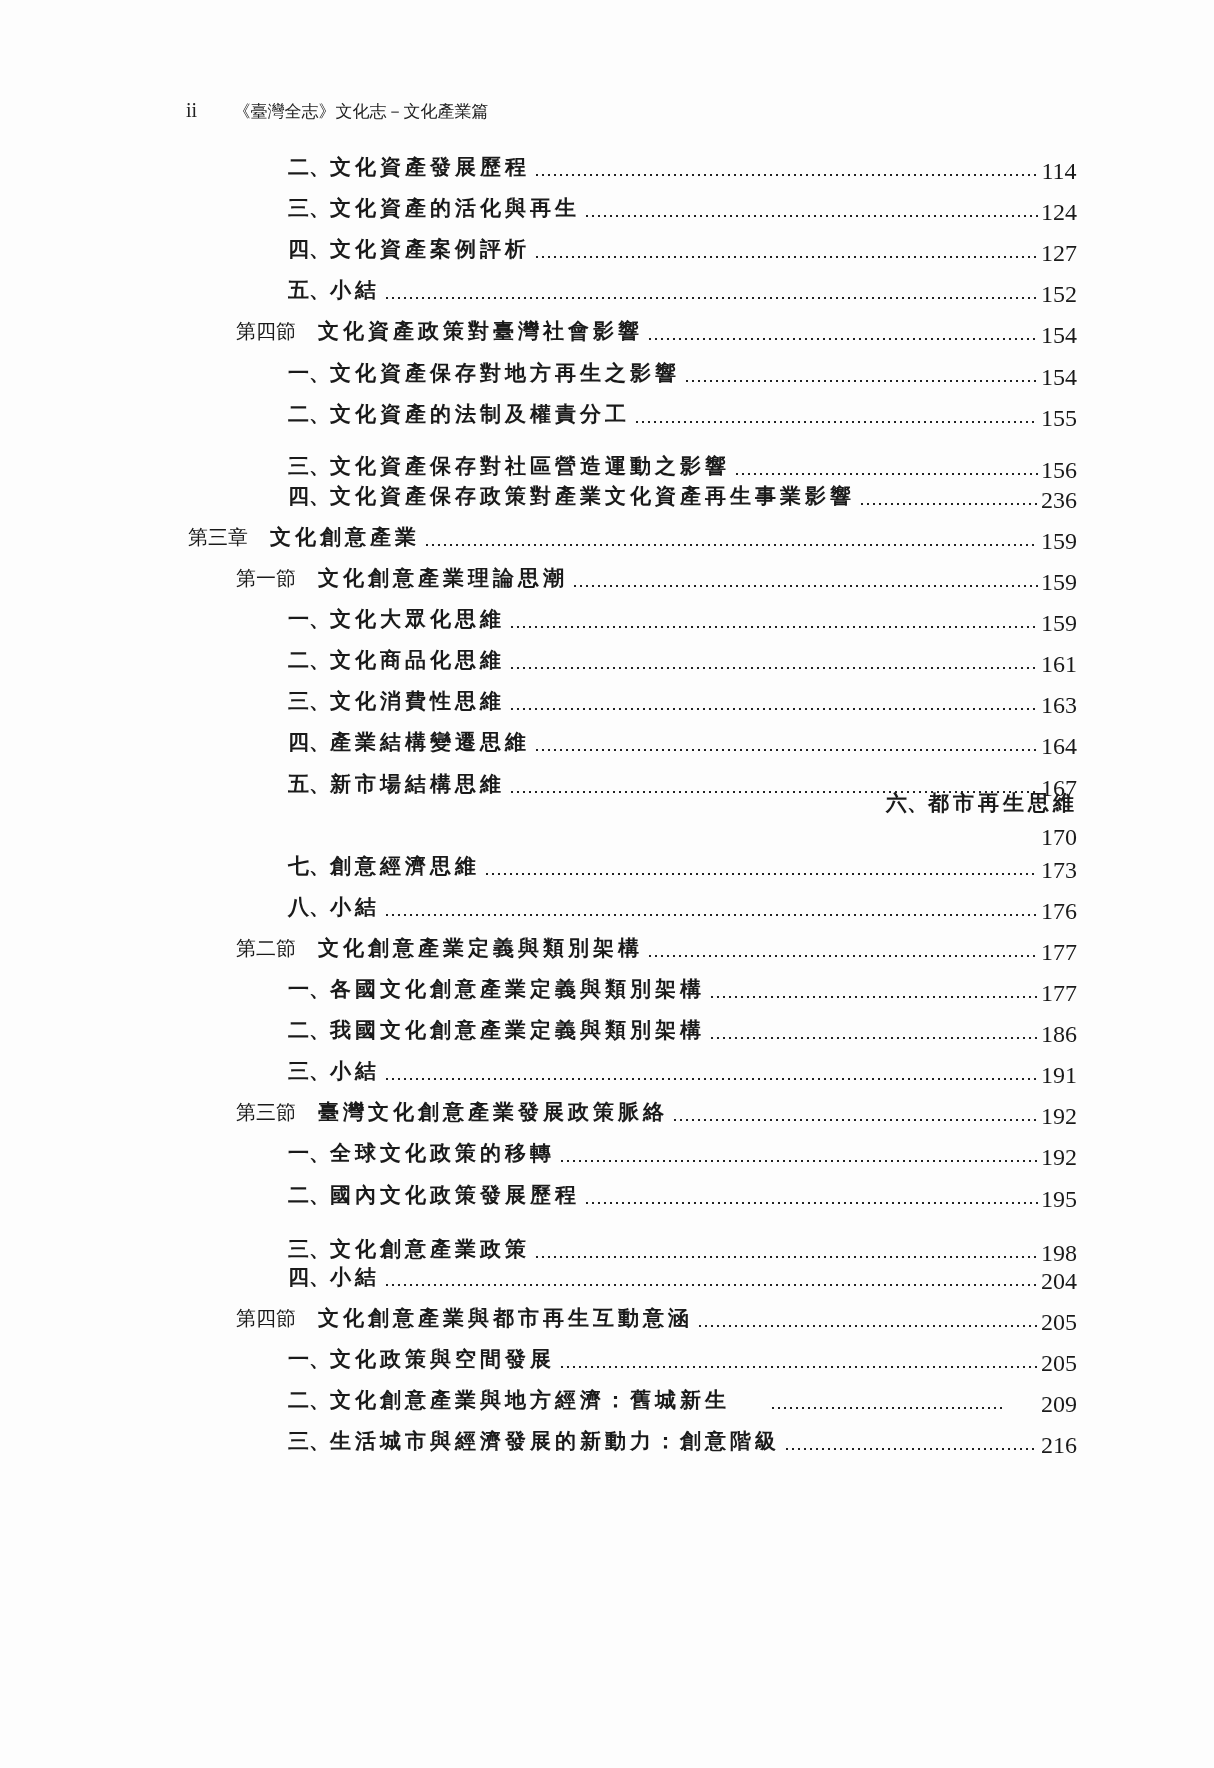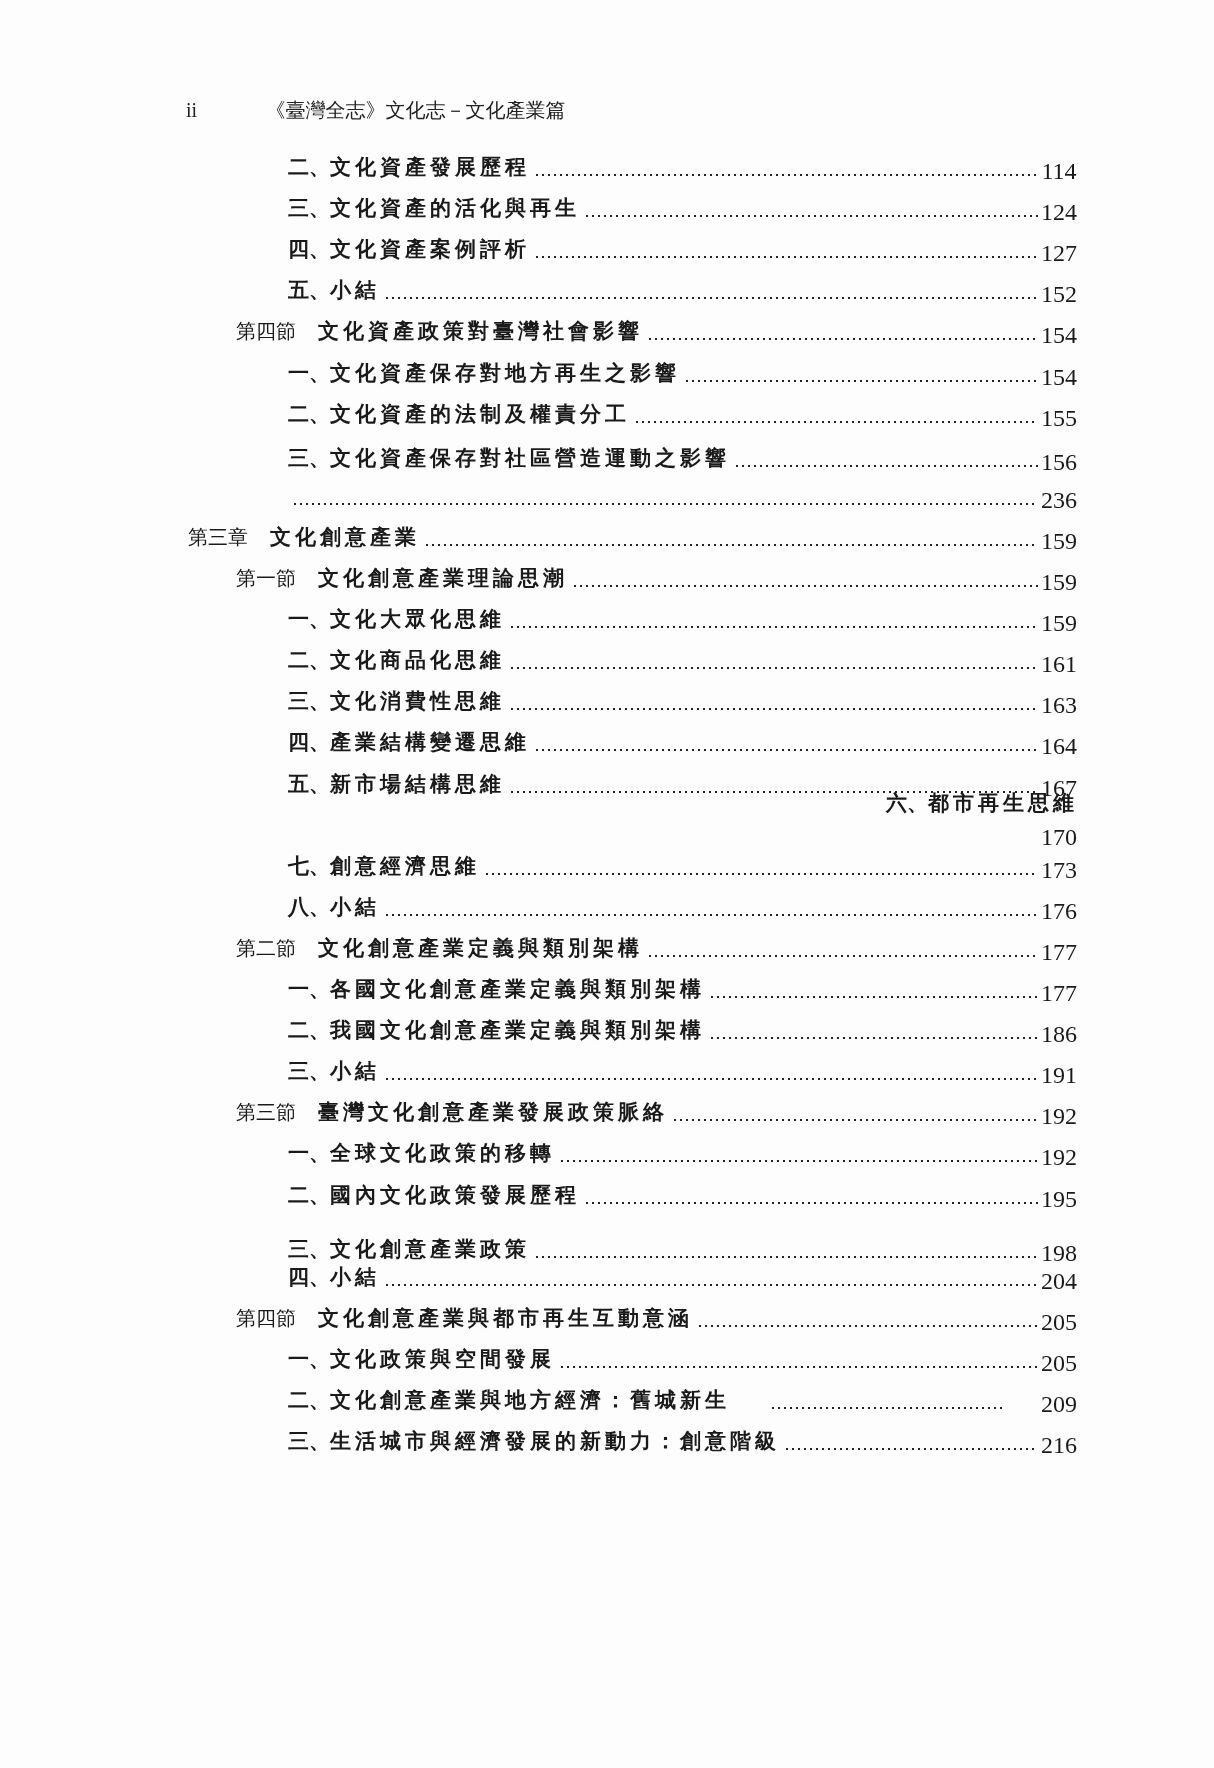--- a/index.html
+++ b/index.html
@@ -30,22 +30,21 @@
       line-height: 28px;
       color: #222;
       white-space: nowrap;
     }
     .running-header .folio {
       font-family: "Liberation Serif", serif;
       margin-right: 30px;
     }
     .running-header .title {
       font-family: "DejaVu Sans", sans-serif;
-      font-size: 20px;
-      margin-left: 32px;
+      font-size: 17px;
     }
     .toc {
       position: absolute;
       left: 0;
       top: 166px;
       width: 1214px;
     }
     .toc-row {
       position: absolute;
       height: 30px;
@@ -135,26 +134,27 @@
       <div class="toc-row lvl-item" style="top: 191.5px;">
         <span class="label"><span class="prefix">一、</span><span class="title-text">文化資產保存對地方再生之影響</span></span>
         <span class="leader"></span>
         <span class="page-num">154</span>
       </div>
       <div class="toc-row lvl-item" style="top: 232.6px;">
         <span class="label"><span class="prefix">二、</span><span class="title-text">文化資產的法制及權責分工</span></span>
         <span class="leader"></span>
         <span class="page-num">155</span>
       </div>
-      <div class="toc-row lvl-item" style="top: 277px;">
+      <div class="toc-row lvl-item" style="top: 285px;">
         <span class="label"><span class="prefix">三、</span><span class="title-text">文化資產保存對社區營造運動之影響</span></span>
         <span class="leader"></span>
         <span class="page-num">156</span>
       </div>
       <div class="toc-row lvl-item" style="top: 314.8px;">
+        <span class="label"><span class="prefix">四、</span><span class="title-text">文化資產保存政策對產業文化資產再生事業影響</span></span>
         <span class="leader"></span>
         <span class="page-num">236</span>
       </div>
       <div class="toc-row lvl-chapter" style="top: 355.9px;">
         <span class="label"><span class="prefix">第三章</span><span class="title-text">文化創意產業</span></span>
         <span class="leader"></span>
         <span class="page-num">159</span>
       </div>
       <div class="toc-row lvl-section" style="top: 397px;">
         <span class="label"><span class="prefix">第一節</span><span class="title-text">文化創意產業理論思潮</span></span>

